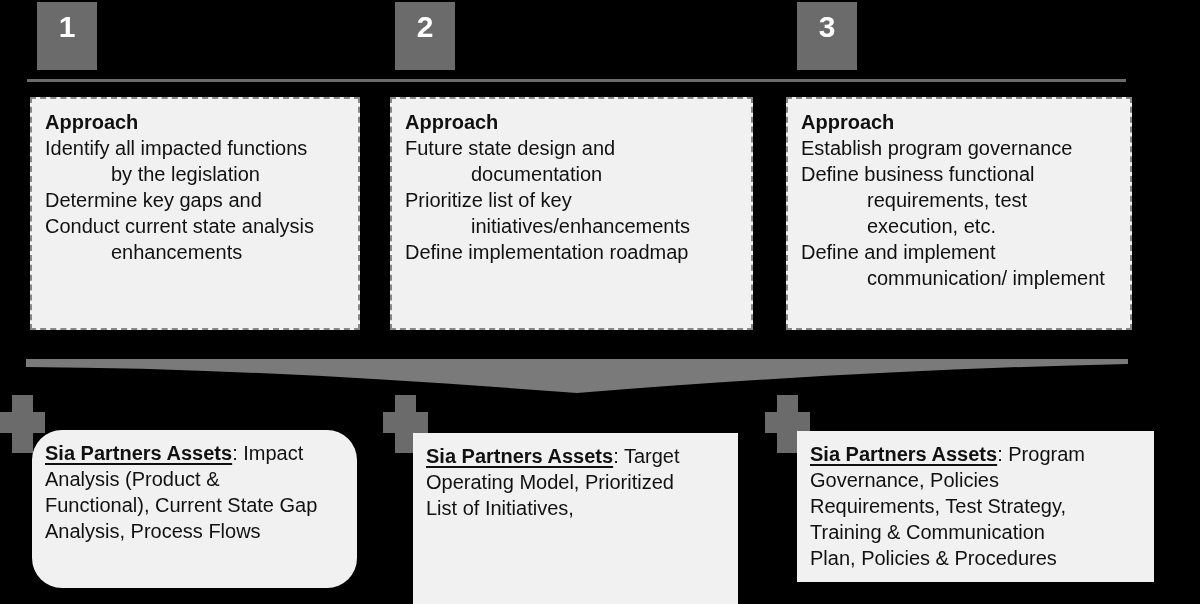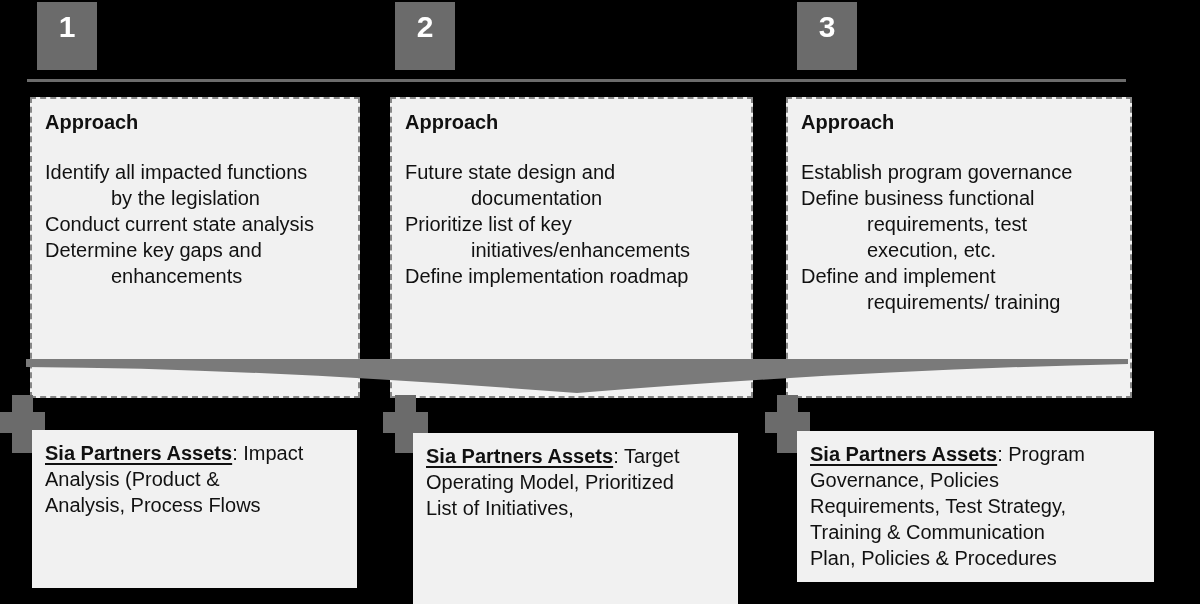--- a/index.html
+++ b/index.html
@@ -15,40 +15,40 @@
   .badge{
     position:absolute;top:2px;width:60px;height:68px;background:var(--shape-gray);
     color:var(--badge-text);font-size:30px;font-weight:bold;text-align:center;
     padding-top:7px;box-sizing:border-box;line-height:36px;
   }
   #badge1{left:37px;} #badge2{left:395px;} #badge3{left:797px;}
   
   .rule{position:absolute;left:27px;top:79px;width:1099px;height:3px;background:var(--shape-gray);}
   
   .abox{
-    position:absolute;top:97px;height:301px;box-sizing:border-box;
+    position:absolute;top:97px;height:233px;box-sizing:border-box;
     background:var(--box-fill);border:2px dashed var(--dash-border);
     padding:10px 13px;font-size:20px;line-height:26px;
   }
   #a1{left:30px;width:330px;} #a2{left:390px;width:363px;} #a3{left:786px;width:346px;}
   .atitle{font-weight:bold;line-height:26px;}
-  .abody{margin-top:24px;}
+  .abody{}
   .abody .tline{line-height:26px;white-space:nowrap;}
   .abody .tline.ind{padding-left:66px;}
   
   .chevron{position:absolute;left:23px;top:355px;color:var(--chevron-gray);}
   
   .plus{position:absolute;top:395px;color:var(--shape-gray);}
   #p1{left:0px;} #p2{left:383px;} #p3{left:765px;}
   
   .bbox{
     position:absolute;box-sizing:border-box;background:var(--box-fill);
     padding:10px 13px;font-size:20px;line-height:26px;
   }
-  #b1{left:32px;top:430px;width:325px;height:158px;}
+  #b1{left:32px;top:430px;width:325px;height:158px;border-radius:30px;}
   #b2{left:413px;top:433px;width:325px;height:192px;}
   #b3{left:797px;top:431px;width:357px;height:151px;}
   .bbox .tline{line-height:26px;white-space:nowrap;}
   .assets-label{
     font-weight:bold;text-decoration:underline;
     text-decoration-thickness:2px;text-underline-offset:3px;
   }
 </style>
 </head>
 <body>
@@ -59,22 +59,22 @@
   <div class="badge" id="badge2">2</div>
   <div class="badge" id="badge3">3</div>
 
   <div class="rule"></div>
 
   <div class="abox" id="a1">
     <div class="atitle">Approach</div>
     <div class="abody">
         <div class="tline">Identify all impacted functions</div>
         <div class="tline ind">by the legislation</div>
+        <div class="tline">Determine key gaps and</div>
         <div class="tline">Conduct current state analysis</div>
-        <div class="tline">Determine key gaps and</div>
         <div class="tline ind">enhancements</div>
       </div>
   </div>
   <div class="abox" id="a2">
     <div class="atitle">Approach</div>
     <div class="abody">
         <div class="tline">Future state design and</div>
         <div class="tline ind">documentation</div>
         <div class="tline">Prioritize list of key</div>
         <div class="tline ind">initiatives/enhancements</div>
@@ -82,21 +82,21 @@
       </div>
   </div>
   <div class="abox" id="a3">
     <div class="atitle">Approach</div>
     <div class="abody">
         <div class="tline">Establish program governance</div>
         <div class="tline">Define business functional</div>
         <div class="tline ind">requirements, test</div>
         <div class="tline ind">execution, etc.</div>
         <div class="tline">Define and implement</div>
-        <div class="tline ind">requirements/ training</div>
+        <div class="tline ind">communication/ implement</div>
       </div>
   </div>
 
   <svg class="chevron" width="1108" height="42" viewBox="0 0 1108 42" aria-hidden="true">
     <path fill="currentColor" d="M 3,4 L 1105,4 L 1105,9 C 920,13 740,23 554,38 C 370,24 190,13 3,12 Z"></path>
   </svg>
 
   <svg class="plus" id="p1" width="45" height="58" viewBox="0 0 45 58" aria-hidden="true">
     <path fill="currentColor" d="M12 0 H33 V17 H45 V38 H33 V58 H12 V38 H0 V17 H12 Z"></path>
   </svg>
@@ -104,20 +104,21 @@
     <path fill="currentColor" d="M12 0 H33 V17 H45 V38 H33 V58 H12 V38 H0 V17 H12 Z"></path>
   </svg>
   <svg class="plus" id="p3" width="45" height="58" viewBox="0 0 45 58" aria-hidden="true">
     <path fill="currentColor" d="M12 0 H33 V17 H45 V38 H33 V58 H12 V38 H0 V17 H12 Z"></path>
   </svg>
 
   <div class="bbox" id="b1">
     <div class="bbody">
         <div class="tline"><span class="assets-label">Sia Partners Assets</span>: Impact</div>
         <div class="tline">Analysis (Product &amp;</div>
+        <div class="tline">Functional), Current State Gap</div>
         <div class="tline">Analysis, Process Flows</div>
       </div>
   </div>
   <div class="bbox" id="b2">
     <div class="bbody">
         <div class="tline"><span class="assets-label">Sia Partners Assets</span>: Target</div>
         <div class="tline">Operating Model, Prioritized</div>
         <div class="tline">List of Initiatives,</div>
       </div>
   </div>

